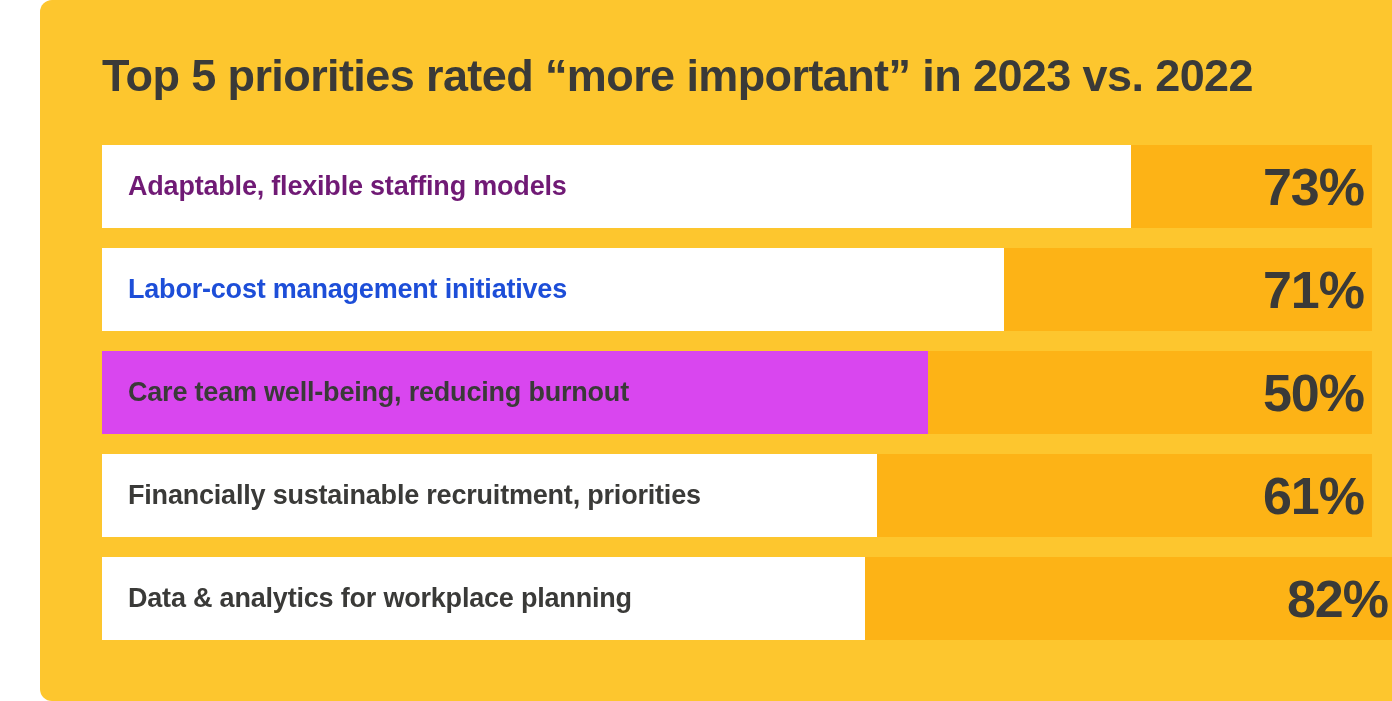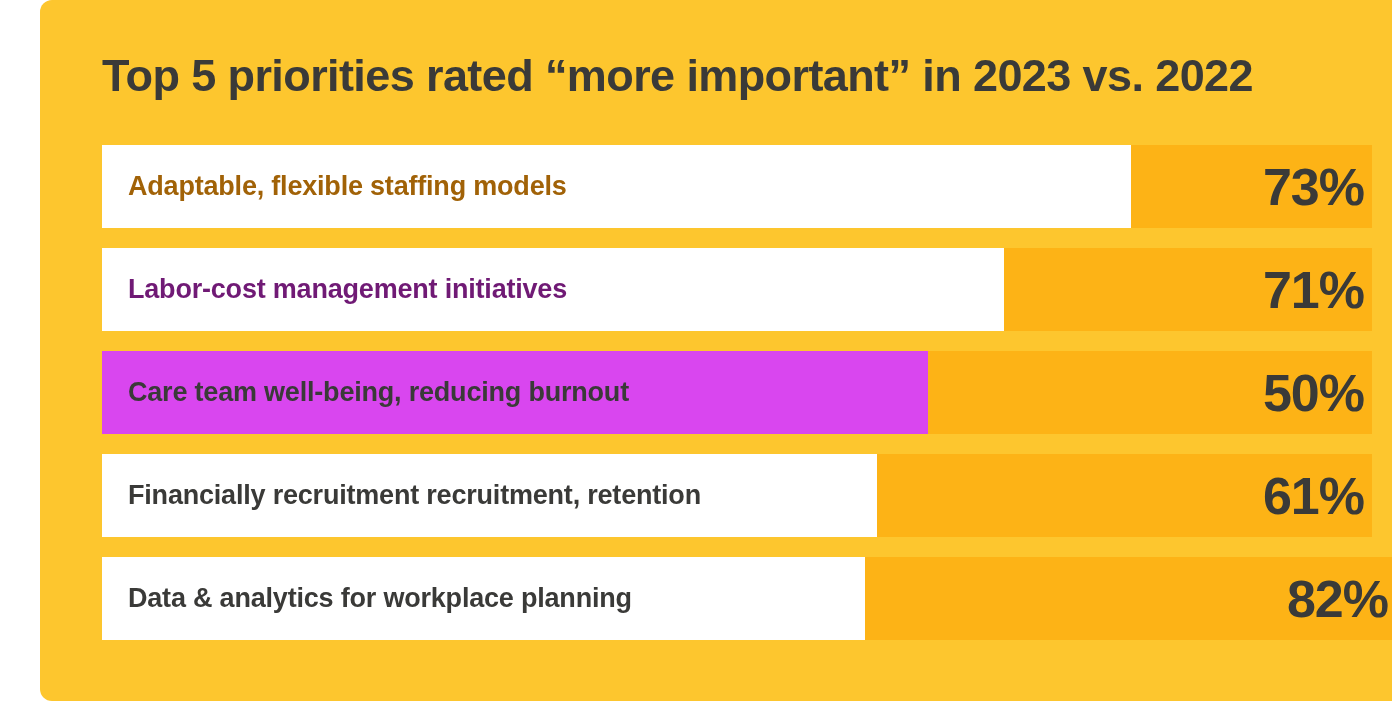--- a/index.html
+++ b/index.html
@@ -104,39 +104,39 @@
 <body>
 
 <div id="infographic" style="background: rgb(253, 198, 46); margin-left: 40px;">
 
   <div id="chart-title" style="color: rgb(58, 58, 56);">Top 5 priorities rated “more important” in 2023 vs. 2022</div>
 
   <div id="bars">
 
     <div class="bar-row" style="background: rgb(255, 255, 255);">
       <div class="bar-fill" style="width: 19%; background: rgb(253, 179, 22);"></div>
-      <div class="bar-label" style="color: #a16207;">Adaptable, flexible staffing models</div>
+      <div class="bar-label" style="color: #701a75;">Adaptable, flexible staffing models</div>
       <div class="bar-value" style="color: rgb(58, 58, 56);">73%</div>
     </div>
 
     <div class="bar-row" style="background: rgb(255, 255, 255);">
       <div class="bar-fill" style="width: 29%; background: rgb(253, 179, 22);"></div>
-      <div class="bar-label" style="color: #701a75;">Labor-cost management initiatives</div>
+      <div class="bar-label" style="color: #1d4ed8;">Labor-cost management initiatives</div>
       <div class="bar-value" style="color: rgb(58, 58, 56);">71%</div>
     </div>
 
     <div class="bar-row" style="background: #d946ef;">
       <div class="bar-fill" style="width: 35%; background: rgb(253, 179, 22);"></div>
       <div class="bar-label" style="color: rgb(58, 58, 56);">Care team well-being, reducing burnout</div>
       <div class="bar-value" style="color: rgb(58, 58, 56);">50%</div>
     </div>
 
     <div class="bar-row" style="background: rgb(255, 255, 255);">
       <div class="bar-fill" style="width: 39%; background: rgb(253, 179, 22);"></div>
-      <div class="bar-label" style="color: rgb(58, 58, 56);">Financially recruitment recruitment, retention</div>
+      <div class="bar-label" style="color: rgb(58, 58, 56);">Financially sustainable recruitment, priorities</div>
       <div class="bar-value" style="color: rgb(58, 58, 56);">61%</div>
     </div>
 
     <div class="bar-row" style="background: rgb(255, 255, 255); padding-left: 24px;">
       <div class="bar-fill" style="width: 41%; background: rgb(253, 179, 22);"></div>
       <div class="bar-label" style="color: rgb(58, 58, 56);">Data &amp; analytics for workplace planning</div>
       <div class="bar-value" style="color: rgb(58, 58, 56);">82%</div>
     </div>
 
   </div>

